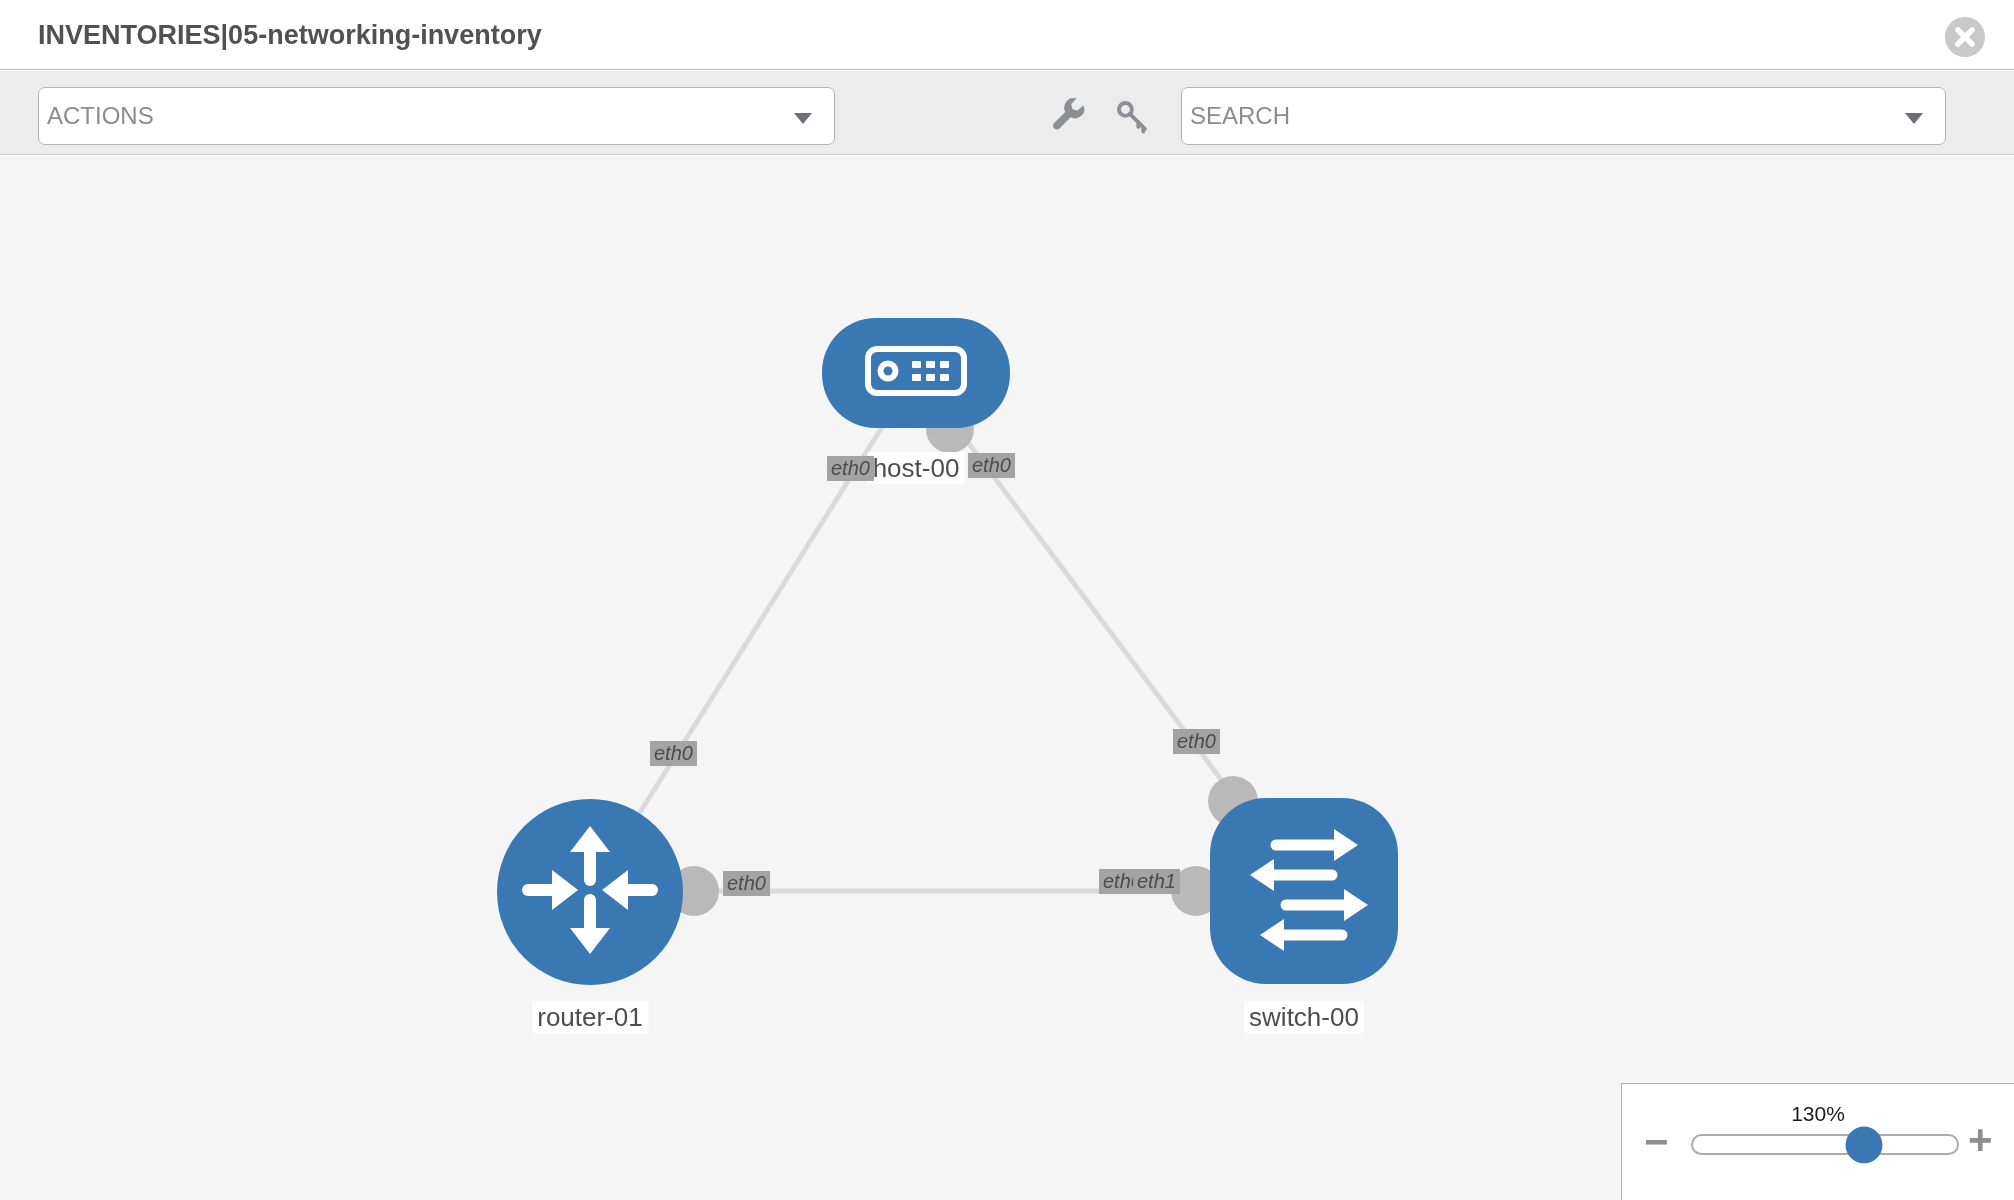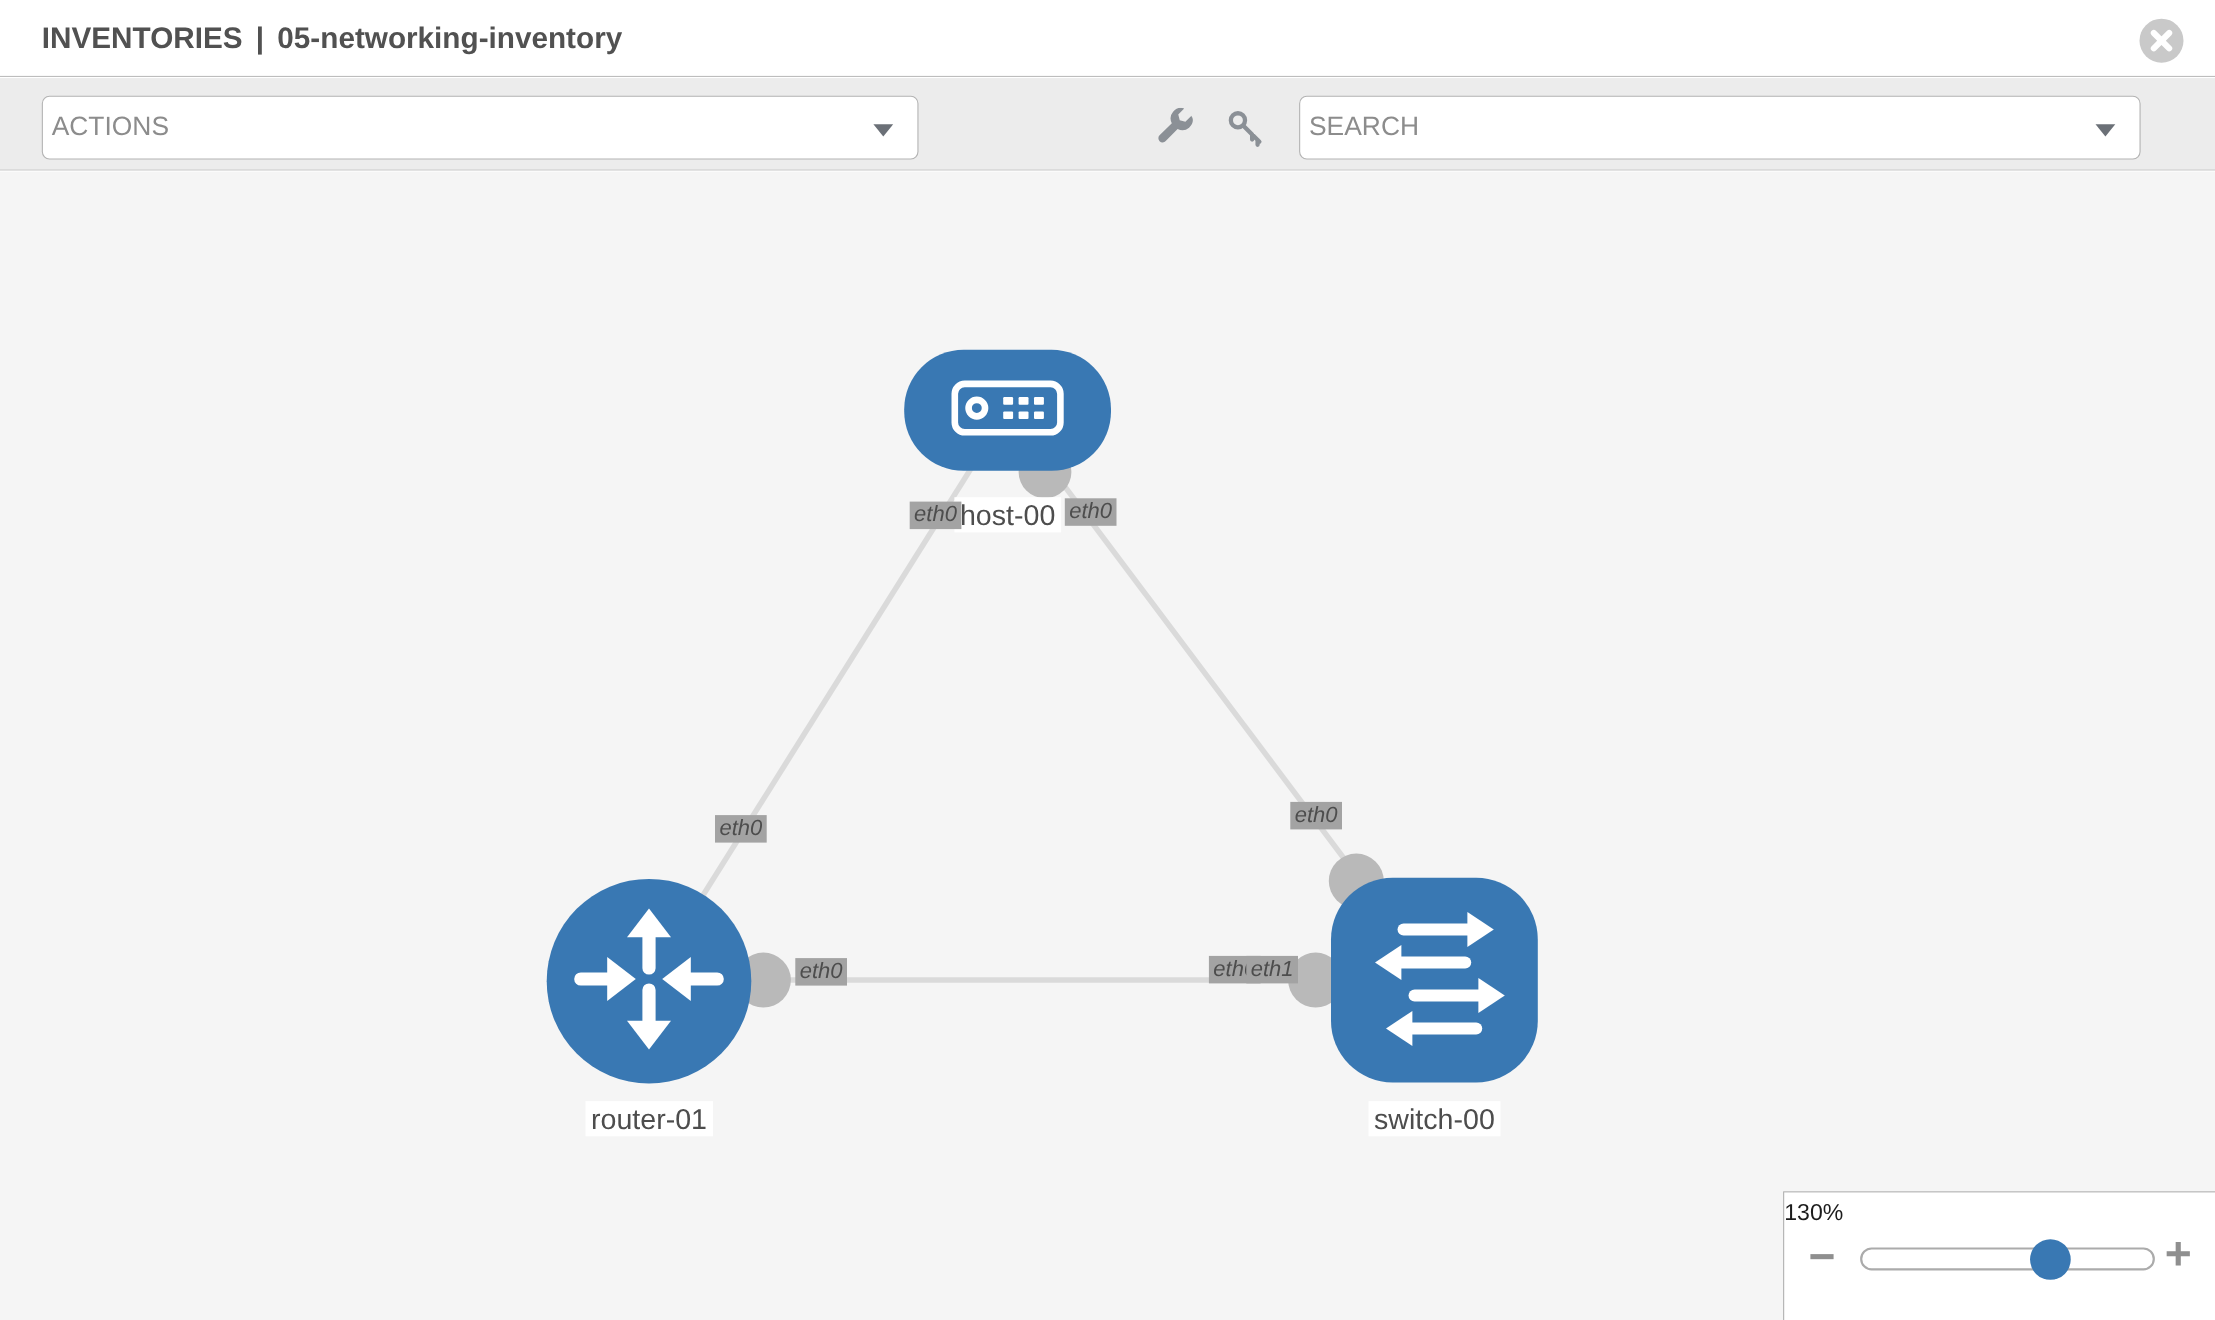--- a/index.html
+++ b/index.html
@@ -15,21 +15,21 @@
   }
   *{margin:0;padding:0;box-sizing:border-box;}
   html,body{width:2014px;height:1200px;overflow:hidden;background:#fff;
     font-family:"Liberation Sans",sans-serif;}
   .page{position:relative;width:2014px;height:1200px;}
 
   
   .header{position:absolute;left:0;top:0;width:2014px;height:70px;background:#fff;
     border-bottom:1px solid #bdbdbd;}
   .title{position:absolute;left:38px;top:0;height:70px;display:flex;align-items:center;
-    gap:12px;font-size:27px;font-weight:700;color:#515151;}
+    gap:0;font-size:27px;font-weight:700;color:#515151;}
   .close-btn{position:absolute;left:1944px;top:16px;width:42px;height:42px;border:none;
     background:transparent;cursor:pointer;padding:0;}
 
   
   .toolbar{position:absolute;left:0;top:71px;width:2014px;height:84px;
     background:var(--toolbar-bg);border-bottom:1px solid #cfcfcf;}
   .dropdown{position:absolute;top:16px;height:58px;background:#fff;
     border:1px solid var(--border-gray);border-radius:7px;display:flex;align-items:center;
     padding-left:8px;font-size:24px;color:var(--muted-text);cursor:pointer;}
   .dropdown .caret{position:absolute;right:22px;top:25px;width:0;height:0;
@@ -54,21 +54,21 @@
   .node-router{left:497px;top:643px;width:186px;height:186px;border-radius:50%;}
   .node-switch{left:1210px;top:642px;width:188px;height:186px;border-radius:56px;}
   .node-label{position:absolute;transform:translateX(-50%);background:#fff;
     color:var(--label-text);font-size:26px;line-height:30px;padding:1px 5px;white-space:nowrap;}
   .port-label{position:absolute;background:#a3a3a3;color:var(--label-text);font-size:20px;
     line-height:25px;padding:0 4px;white-space:nowrap;font-style:italic;}
 
   
   .zoom-panel{position:absolute;left:1621px;top:927px;width:394px;height:118px;background:#fff;
     border:1px solid #b0b0b0;}
-  .zoom-value{position:absolute;left:0;top:7px;width:100%;text-align:left;font-size:21px;
+  .zoom-value{position:absolute;left:0;top:18px;width:100%;text-align:center;font-size:21px;
     color:#1c1c1c;}
   .zoom-btn{position:absolute;border:none;background:transparent;color:#8f8f8f;
     font-size:42px;font-weight:700;line-height:40px;cursor:pointer;padding:0;}
   .zoom-minus{left:22px;top:38px;}
   .zoom-plus{left:346px;top:36px;}
   .slider-track{position:absolute;left:69px;top:50px;width:268px;height:21px;background:#fff;
     border:2px solid #ababab;border-radius:11px;cursor:pointer;}
   .slider-handle{position:absolute;top:50%;width:37px;height:37px;border-radius:50%;
     background:var(--node-fill);transform:translate(-50%,-50%);cursor:grab;}
 </style>

